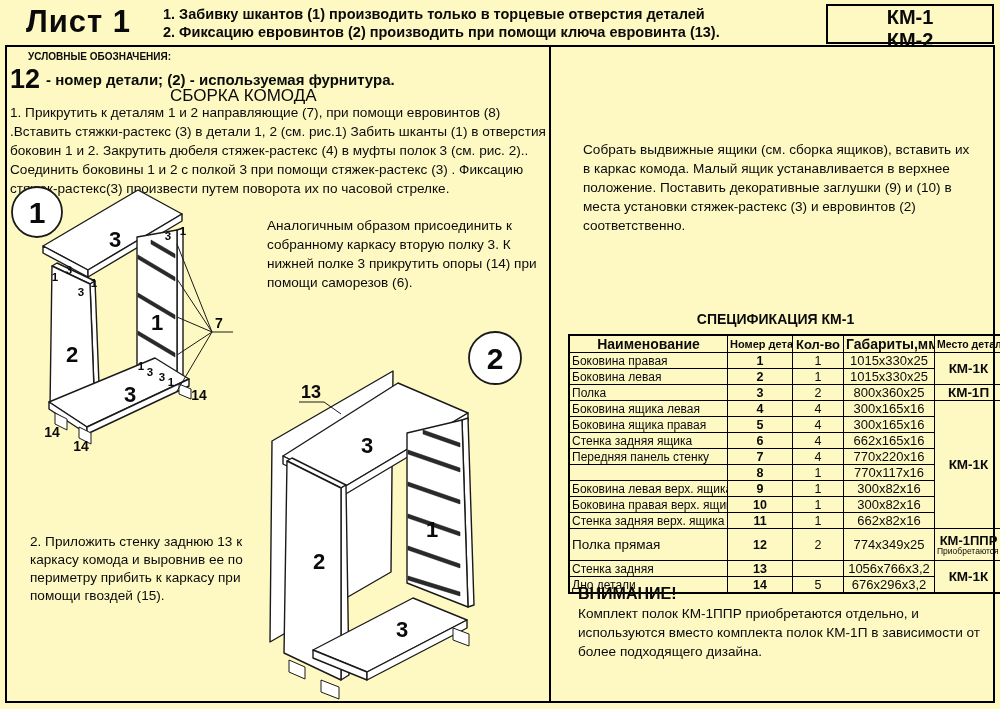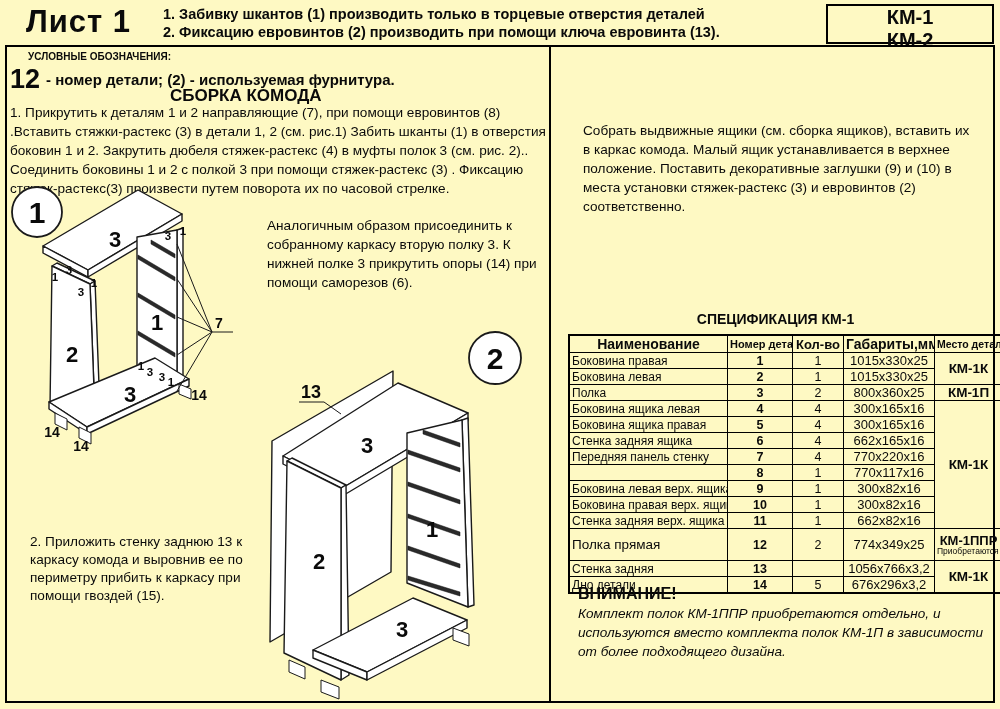--- a/index.html
+++ b/index.html
@@ -6,47 +6,47 @@
   .page{position:relative;width:1000px;height:709px;background:#fef9c3;font-family:"Liberation Sans",sans-serif;color:#0a0a0a;overflow:hidden;}
   .abs{position:absolute;}
   .sheet-title{left:26px;top:4px;font-size:31px;font-weight:bold;letter-spacing:1px;}
   .head-notes{left:163px;top:5px;font-size:14.5px;font-weight:bold;line-height:18px;}
   .km-box{left:826px;top:4px;width:164px;height:36px;border:2px solid #000;display:flex;align-items:center;justify-content:space-around;font-size:20px;font-weight:bold;flex-direction:column;}
   .outer{left:5px;top:45px;width:986px;height:654px;border:2px solid #000;}
   .divider{left:549px;top:45px;width:0;height:656px;border-left:2px solid #000;}
   .legend-title{left:28px;top:51px;font-size:10px;font-weight:bold;}
   .legend-line{left:10px;top:64px;font-size:15px;font-weight:bold;}
   .legend-num{font-size:27px;font-weight:bold;vertical-align:-3px;margin-right:6px;}
-  .asm-title{left:170px;top:86px;font-size:17px;font-weight:bold;}
+  .asm-title{left:170px;top:86px;font-size:17px;font-weight:normal;}
   .p{font-size:13.6px;line-height:19px;}
   .step1{left:10px;top:103px;width:537px;}
   .note-mid{left:267px;top:216px;width:276px;line-height:19px;}
   .step2{left:30px;top:533px;width:220px;line-height:18px;}
-  .intro{left:583px;top:121px;width:396px;}
+  .intro{left:583px;top:140px;width:396px;}
   .spec-title{left:568px;top:311px;width:415px;text-align:center;font-size:14px;font-weight:bold;}
   table.spec{position:absolute;left:568px;top:334px;width:416px;border-collapse:collapse;table-layout:fixed;}
   table.spec th,table.spec td{border:1px solid #000;padding:0 2px;overflow:hidden;white-space:nowrap;}
   table.spec{border:2px solid #000;}
   table.spec th{font-weight:bold;}
   th.h-name{width:153px;font-size:14px;}
   th.h-num{width:60px;font-size:11px;font-weight:bold;line-height:11px;text-align:left;padding-left:5px;}
   th.h-qty{width:46px;font-size:13px;}
   th.h-dims{width:86px;font-size:14px;}
   th.h-pack{width:63px;font-size:10.5px;line-height:10.5px;}
   td.c-name{font-size:12px;text-align:left;padding-left:4px;height:14px;}
   td.c-num{font-size:12.5px;font-weight:bold;text-align:center;}
   td.c-qty{font-size:12.5px;text-align:center;}
   td.c-dims{font-size:13px;text-align:center;}
   td.c-pack{font-size:13.5px;font-weight:bold;text-align:center;}
   tr.tall td{height:31px;}
   tr.mid td{height:15px;}
   .pack-note{display:block;font-size:8.5px;font-weight:normal;line-height:8.5px;}
   .pack-main{display:block;font-size:13px;line-height:13px;}
   .warn-title{left:578px;top:585px;font-size:16px;font-weight:bold;}
-  .warn-text{left:578px;top:604px;width:418px;font-style:italic;}
+  .warn-text{left:578px;top:604px;width:418px;}
   svg text{font-family:"Liberation Sans",sans-serif;fill:#0a0a0a;}
   svg .part{fill:#fff;stroke:#1a1a1a;stroke-width:1.4;stroke-linejoin:round;}
   svg .thin{fill:#fff;stroke:#1a1a1a;stroke-width:1;stroke-linejoin:round;}
   svg .rail{fill:#2a2a2a;stroke:#111;stroke-width:0.5;}
   svg .lead{stroke:#1a1a1a;stroke-width:1;fill:none;}
   svg .big{font-size:22px;font-weight:bold;text-anchor:middle;}
   svg .sm{font-size:11.5px;font-weight:bold;text-anchor:middle;}
   svg .md{font-size:14px;font-weight:bold;text-anchor:middle;}
   svg .badge-c{fill:#fff;stroke:#1a1a1a;stroke-width:1.8;}
   svg .badge-t{font-size:30px;font-weight:bold;text-anchor:middle;}

